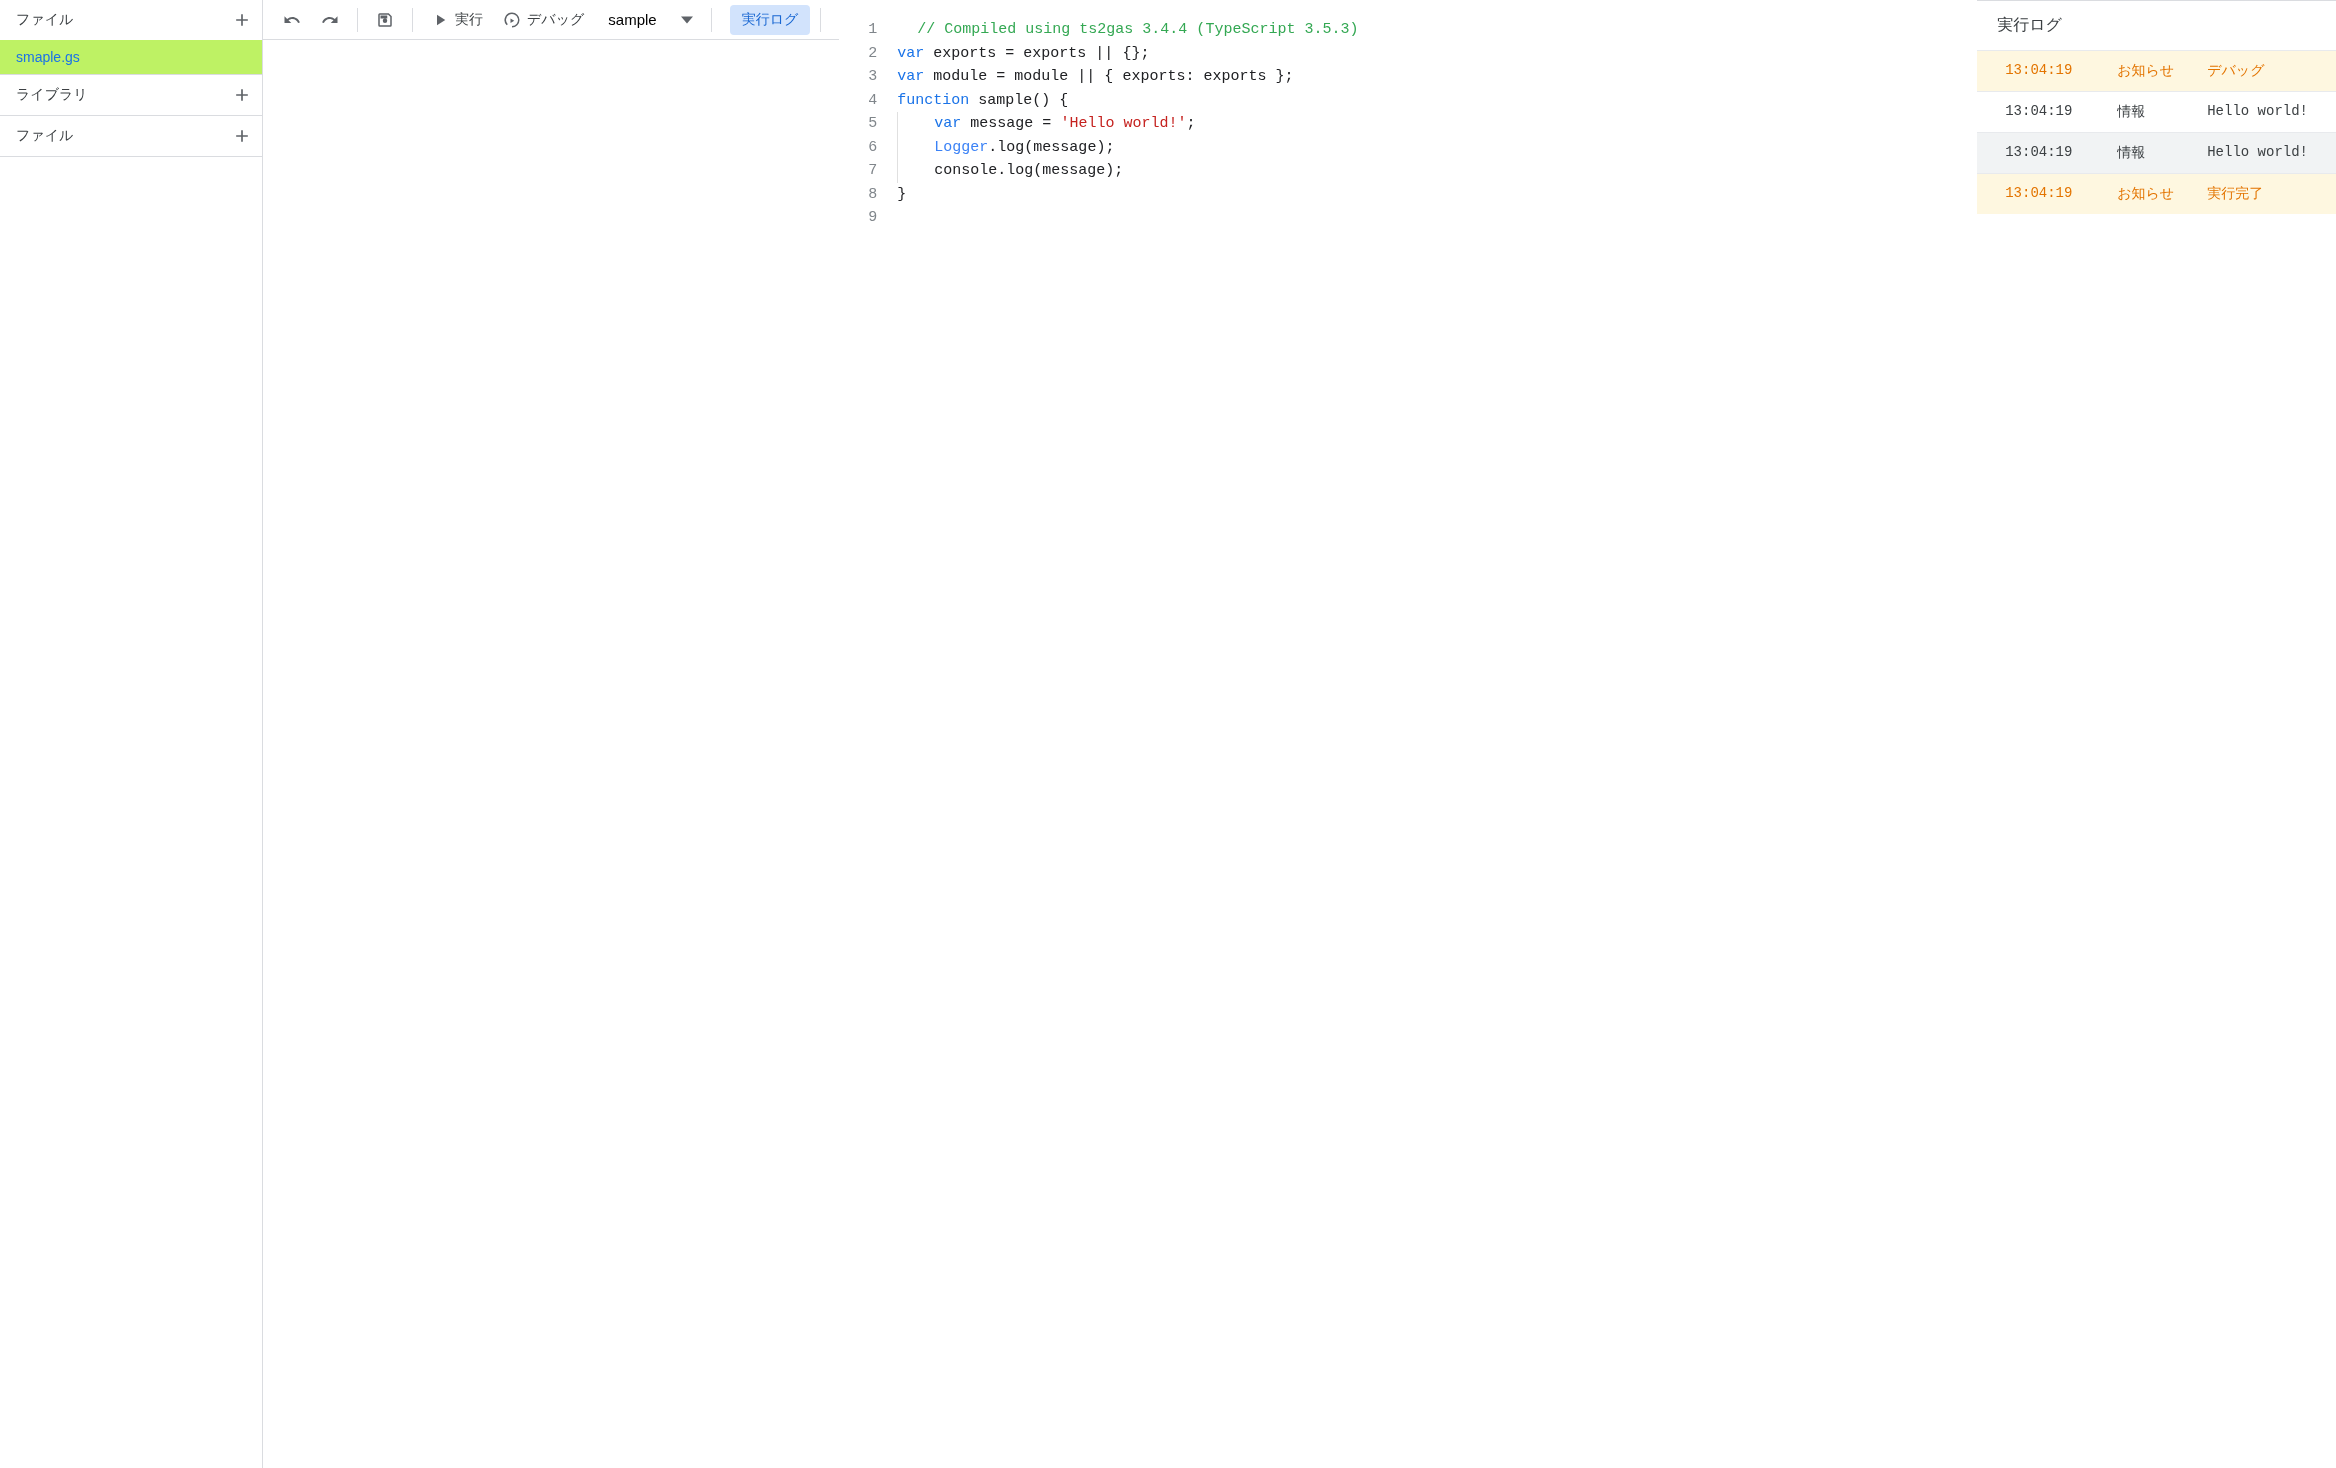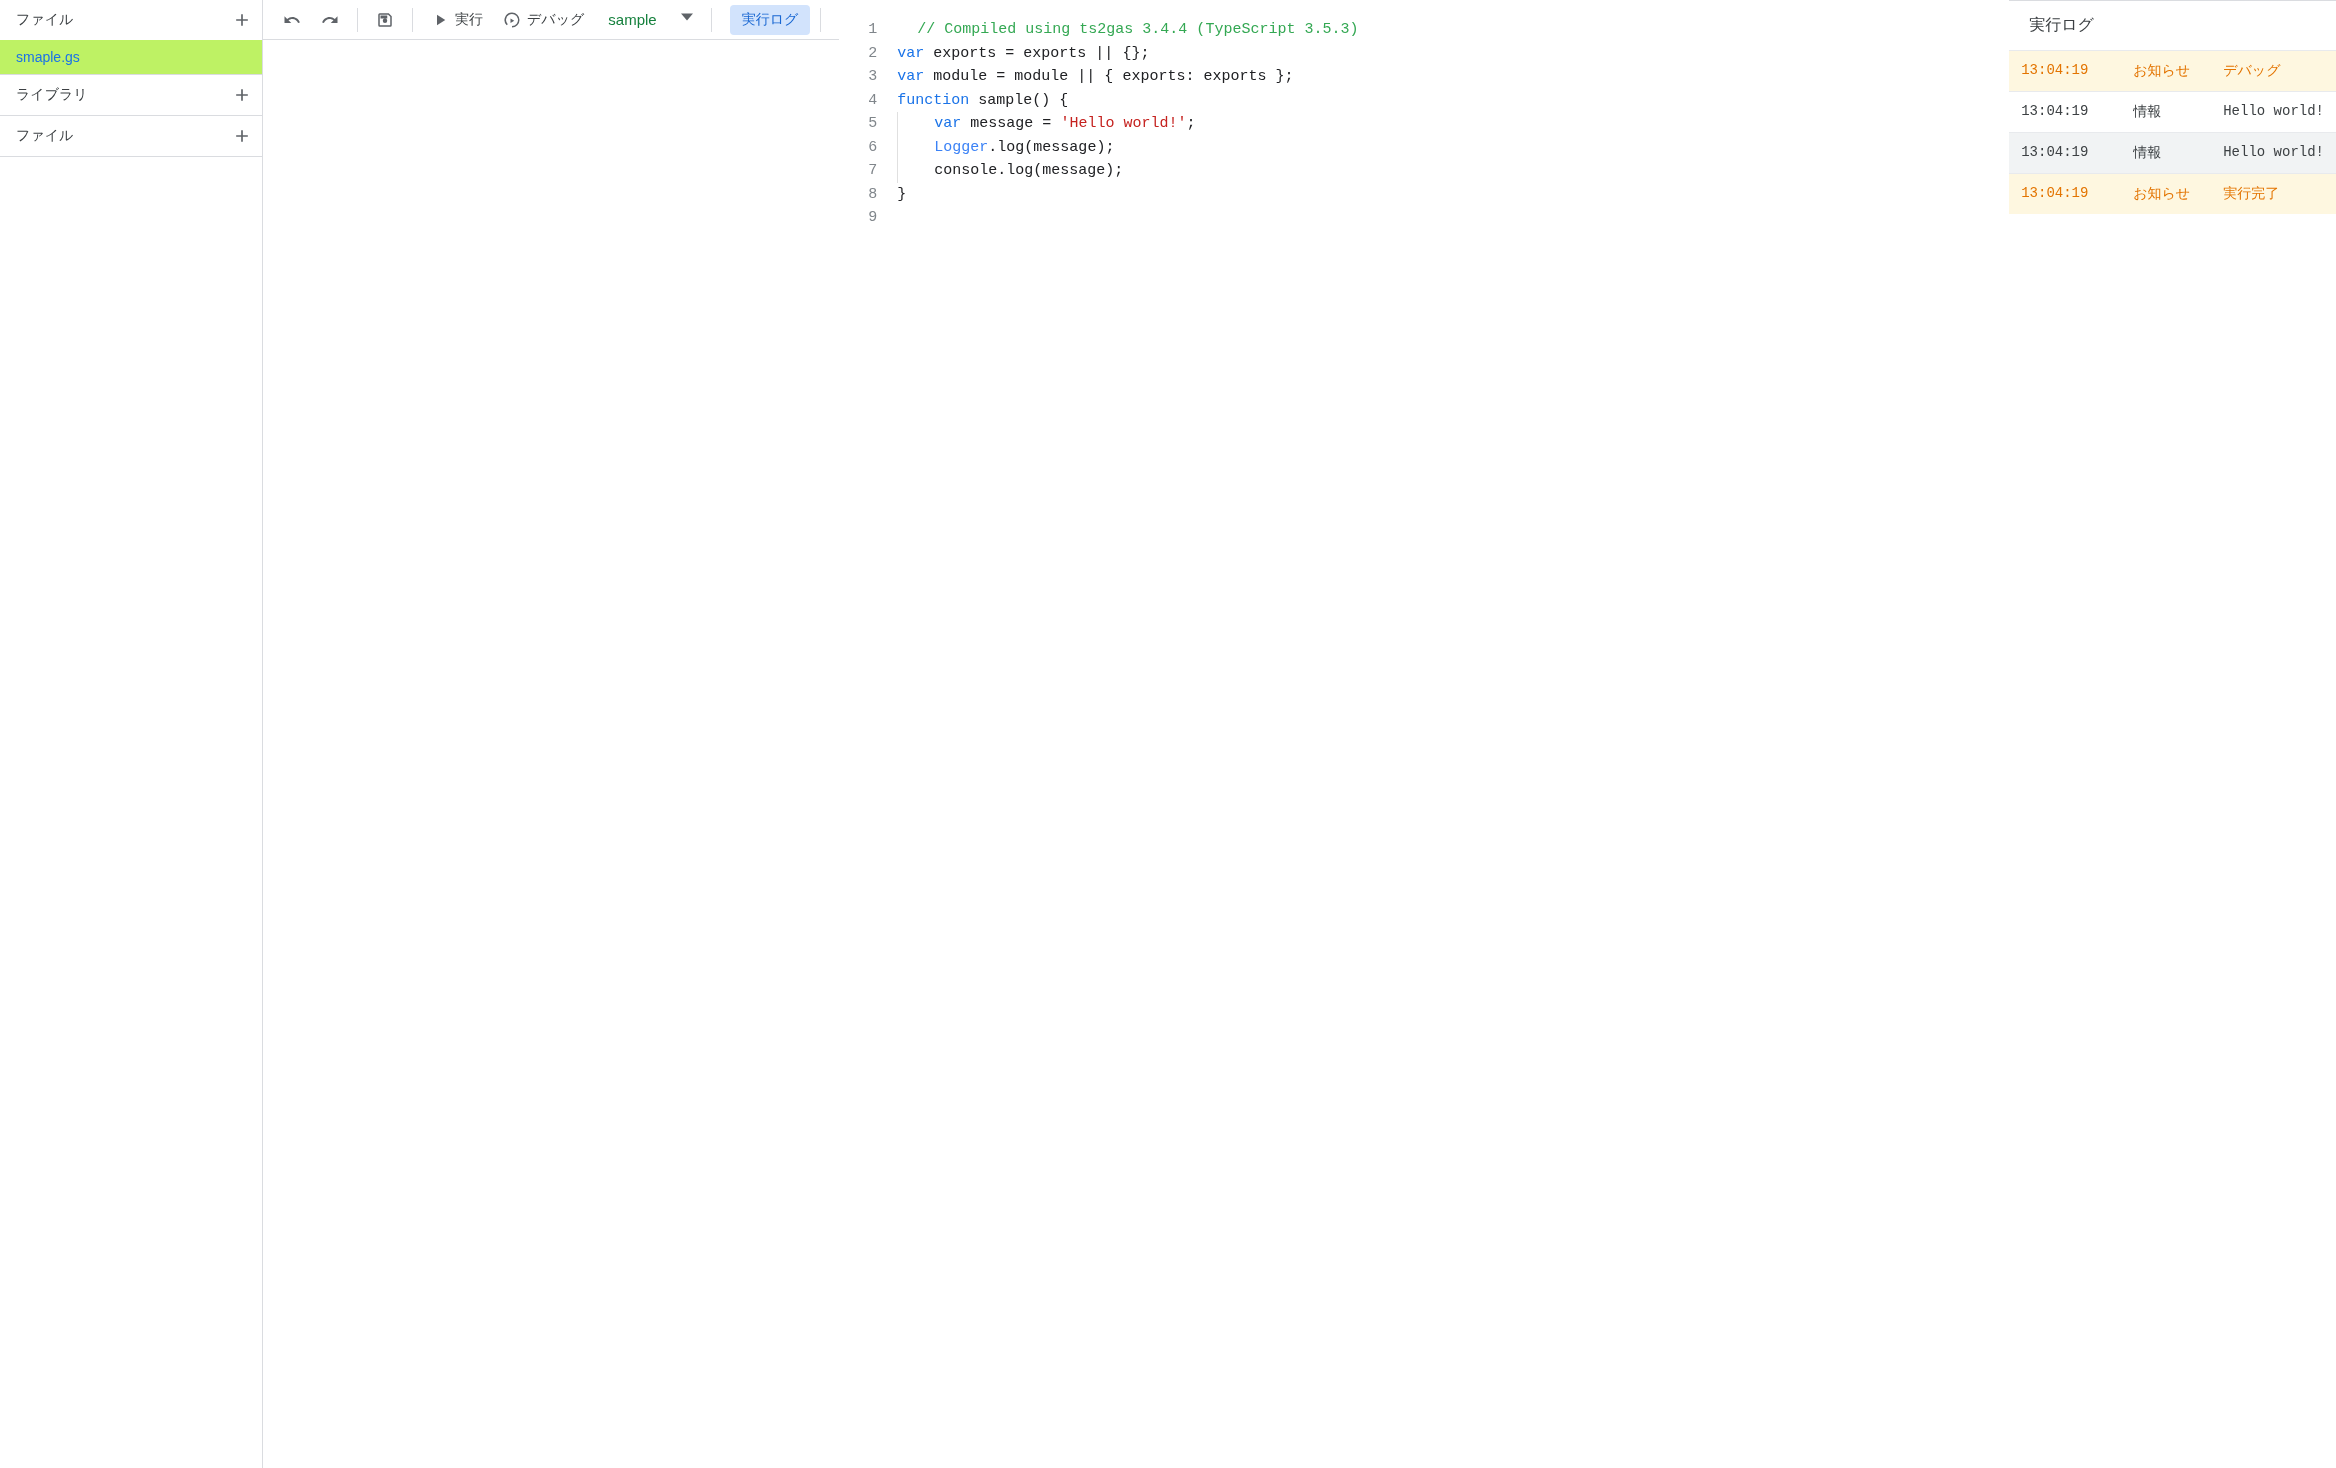--- a/index.html
+++ b/index.html
@@ -79,25 +79,25 @@
 .tb-btn.with-label { gap: 6px; color: #3c4043; }
 .tb-btn.with-label svg { color: #5f6368; }
 .tb-sep {
   width: 1px;
   height: 24px;
   background: #dadce0;
   margin: 0 6px;
 }
 .func-select {
   display: flex;
-  align-items: flex-start;
+  align-items: center;
   gap: 24px;
   padding: 4px 8px 4px 12px;
   cursor: pointer;
-  color: #15803d;
+  color: #000000;
   font-size: 15px;
 }
 .func-select svg { width: 12px; height: 12px; color: #5f6368; }
 .exec-log-btn {
   background: #d2e3fc;
   color: #1967d2;
   padding: 6px 12px;
   border-radius: 4px;
   font-size: 14px;
   cursor: pointer;
@@ -141,21 +141,21 @@
   border-top: 1px solid #dadce0;
 }
 .log-title {
   padding: 14px 20px;
   font-size: 16px;
   color: #3c4043;
 }
 .log-rows {}
 .log-row {
   display: flex;
-  padding: 11px 12px;
+  padding: 11px 28px;
   font-family: "Menlo", "Consolas", "Courier New", monospace;
   font-size: 14px;
   border-top: 1px solid #e8eaed;
 }
 .log-row.notice {
   background: #fef7e0;
   color: #e37400;
 }
 .log-row.alt {
   background: #f1f3f4;

